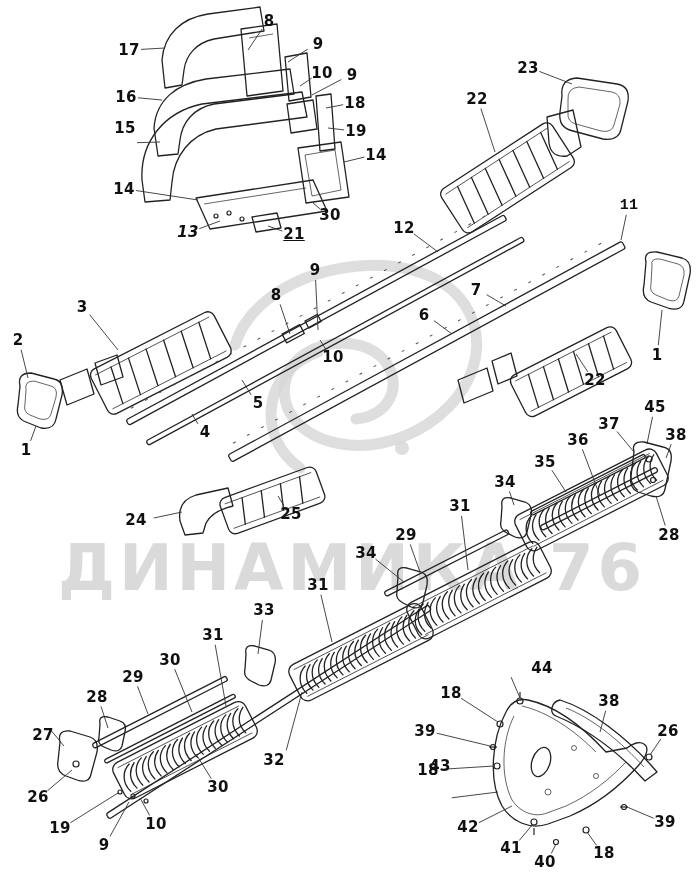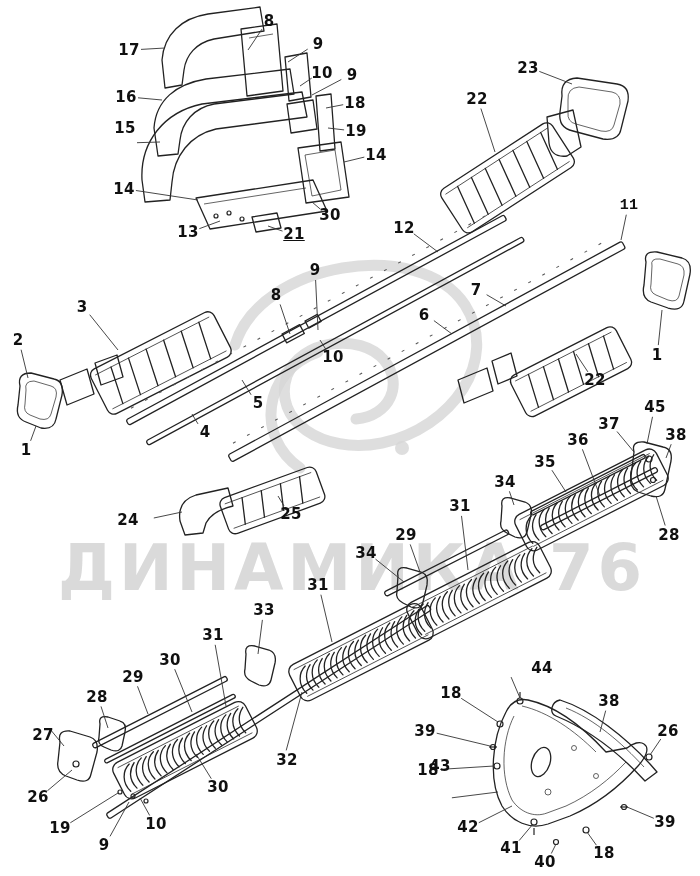--- a/index.html
+++ b/index.html
@@ -363,21 +363,21 @@
       <span class="callout" style="left: 318px; top: 44px;">9</span>
       <span class="callout" style="left: 322px; top: 73px;">10</span>
       <span class="callout" style="left: 352px; top: 75px;">9</span>
       <span class="callout" style="left: 126px; top: 97px;">16</span>
       <span class="callout" style="left: 355px; top: 103px;">18</span>
       <span class="callout" style="left: 356px; top: 131px;">19</span>
       <span class="callout" style="left: 125px; top: 128px;">15</span>
       <span class="callout" style="left: 376px; top: 155px;">14</span>
       <span class="callout" style="left: 124px; top: 189px;">14</span>
       <span class="callout" style="left: 330px; top: 215px;">30</span>
-      <span class="callout" style="left: 188px; top: 232px;">13</span>
+      <span class="callout" style="left: 188px; top: 232px; font-style: italic;">13</span>
       <span class="callout" style="left: 294px; top: 234px; text-decoration: underline;">21</span>
       <span class="callout" style="left: 528px; top: 68px;">23</span>
       <span class="callout" style="left: 477px; top: 99px;">22</span>
       <span class="callout" style="left: 404px; top: 228px;">12</span>
       <span class="callout" style="left: 629px; top: 205px; font-family: Liberation Mono, monospace;">11</span>
       <span class="callout" style="left: 315px; top: 270px;">9</span>
       <span class="callout" style="left: 276px; top: 295px;">8</span>
       <span class="callout" style="left: 82px; top: 307px;">3</span>
       <span class="callout" style="left: 476px; top: 290px;">7</span>
       <span class="callout" style="left: 424px; top: 315px;">6</span>
@@ -387,35 +387,35 @@
       <span class="callout" style="left: 595px; top: 380px;">22</span>
       <span class="callout" style="left: 258px; top: 403px;">5</span>
       <span class="callout" style="left: 205px; top: 432px;">4</span>
       <span class="callout" style="left: 26px; top: 450px;">1</span>
       <span class="callout" style="left: 655px; top: 407px;">45</span>
       <span class="callout" style="left: 676px; top: 435px;">38</span>
       <span class="callout" style="left: 609px; top: 424px;">37</span>
       <span class="callout" style="left: 578px; top: 440px;">36</span>
       <span class="callout" style="left: 545px; top: 462px;">35</span>
       <span class="callout" style="left: 505px; top: 482px;">34</span>
-      <span class="callout" style="left: 128px; top: 520px;">24</span>
+      <span class="callout" style="left: 136px; top: 520px;">24</span>
       <span class="callout" style="left: 291px; top: 514px;">25</span>
       <span class="callout" style="left: 460px; top: 506px;">31</span>
       <span class="callout" style="left: 669px; top: 535px;">28</span>
       <span class="callout" style="left: 406px; top: 535px;">29</span>
       <span class="callout" style="left: 366px; top: 553px;">34</span>
       <span class="callout" style="left: 318px; top: 585px;">31</span>
       <span class="callout" style="left: 264px; top: 610px;">33</span>
       <span class="callout" style="left: 213px; top: 635px;">31</span>
       <span class="callout" style="left: 170px; top: 660px;">30</span>
       <span class="callout" style="left: 133px; top: 677px;">29</span>
       <span class="callout" style="left: 97px; top: 697px;">28</span>
       <span class="callout" style="left: 43px; top: 723px; margin-top: 12px;">27</span>
       <span class="callout" style="left: 38px; top: 797px;">26</span>
-      <span class="callout" style="left: 287px; top: 760px;">32</span>
+      <span class="callout" style="left: 274px; top: 760px;">32</span>
       <span class="callout" style="left: 218px; top: 787px;">30</span>
       <span class="callout" style="left: 60px; top: 828px;">19</span>
       <span class="callout" style="left: 156px; top: 824px;">10</span>
       <span class="callout" style="left: 104px; top: 845px;">9</span>
       <span class="callout" style="left: 530px; top: 668px; margin-left: 12px;">44</span>
       <span class="callout" style="left: 451px; top: 693px;">18</span>
       <span class="callout" style="left: 609px; top: 701px;">38</span>
       <span class="callout" style="left: 425px; top: 731px;">39</span>
       <span class="callout" style="left: 668px; top: 731px;">26</span>
       <span class="callout" style="left: 428px; top: 770px;">18</span>

